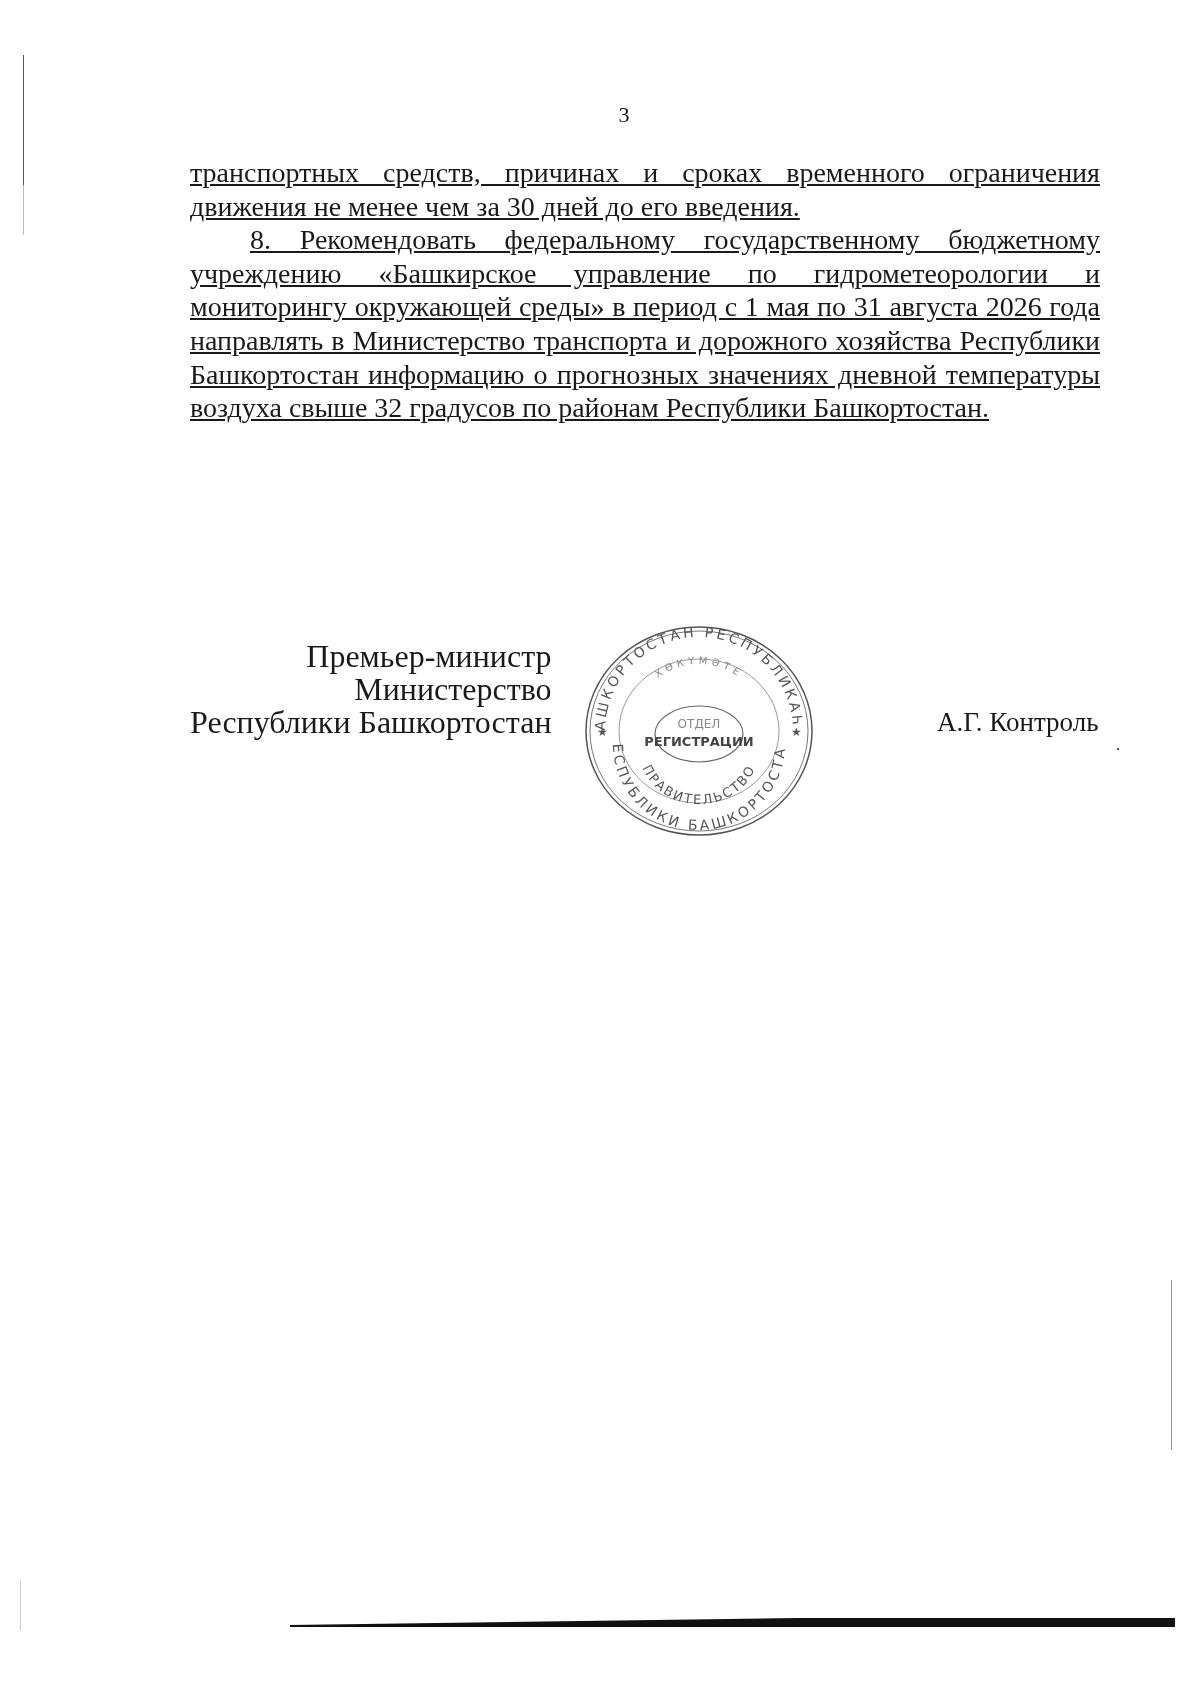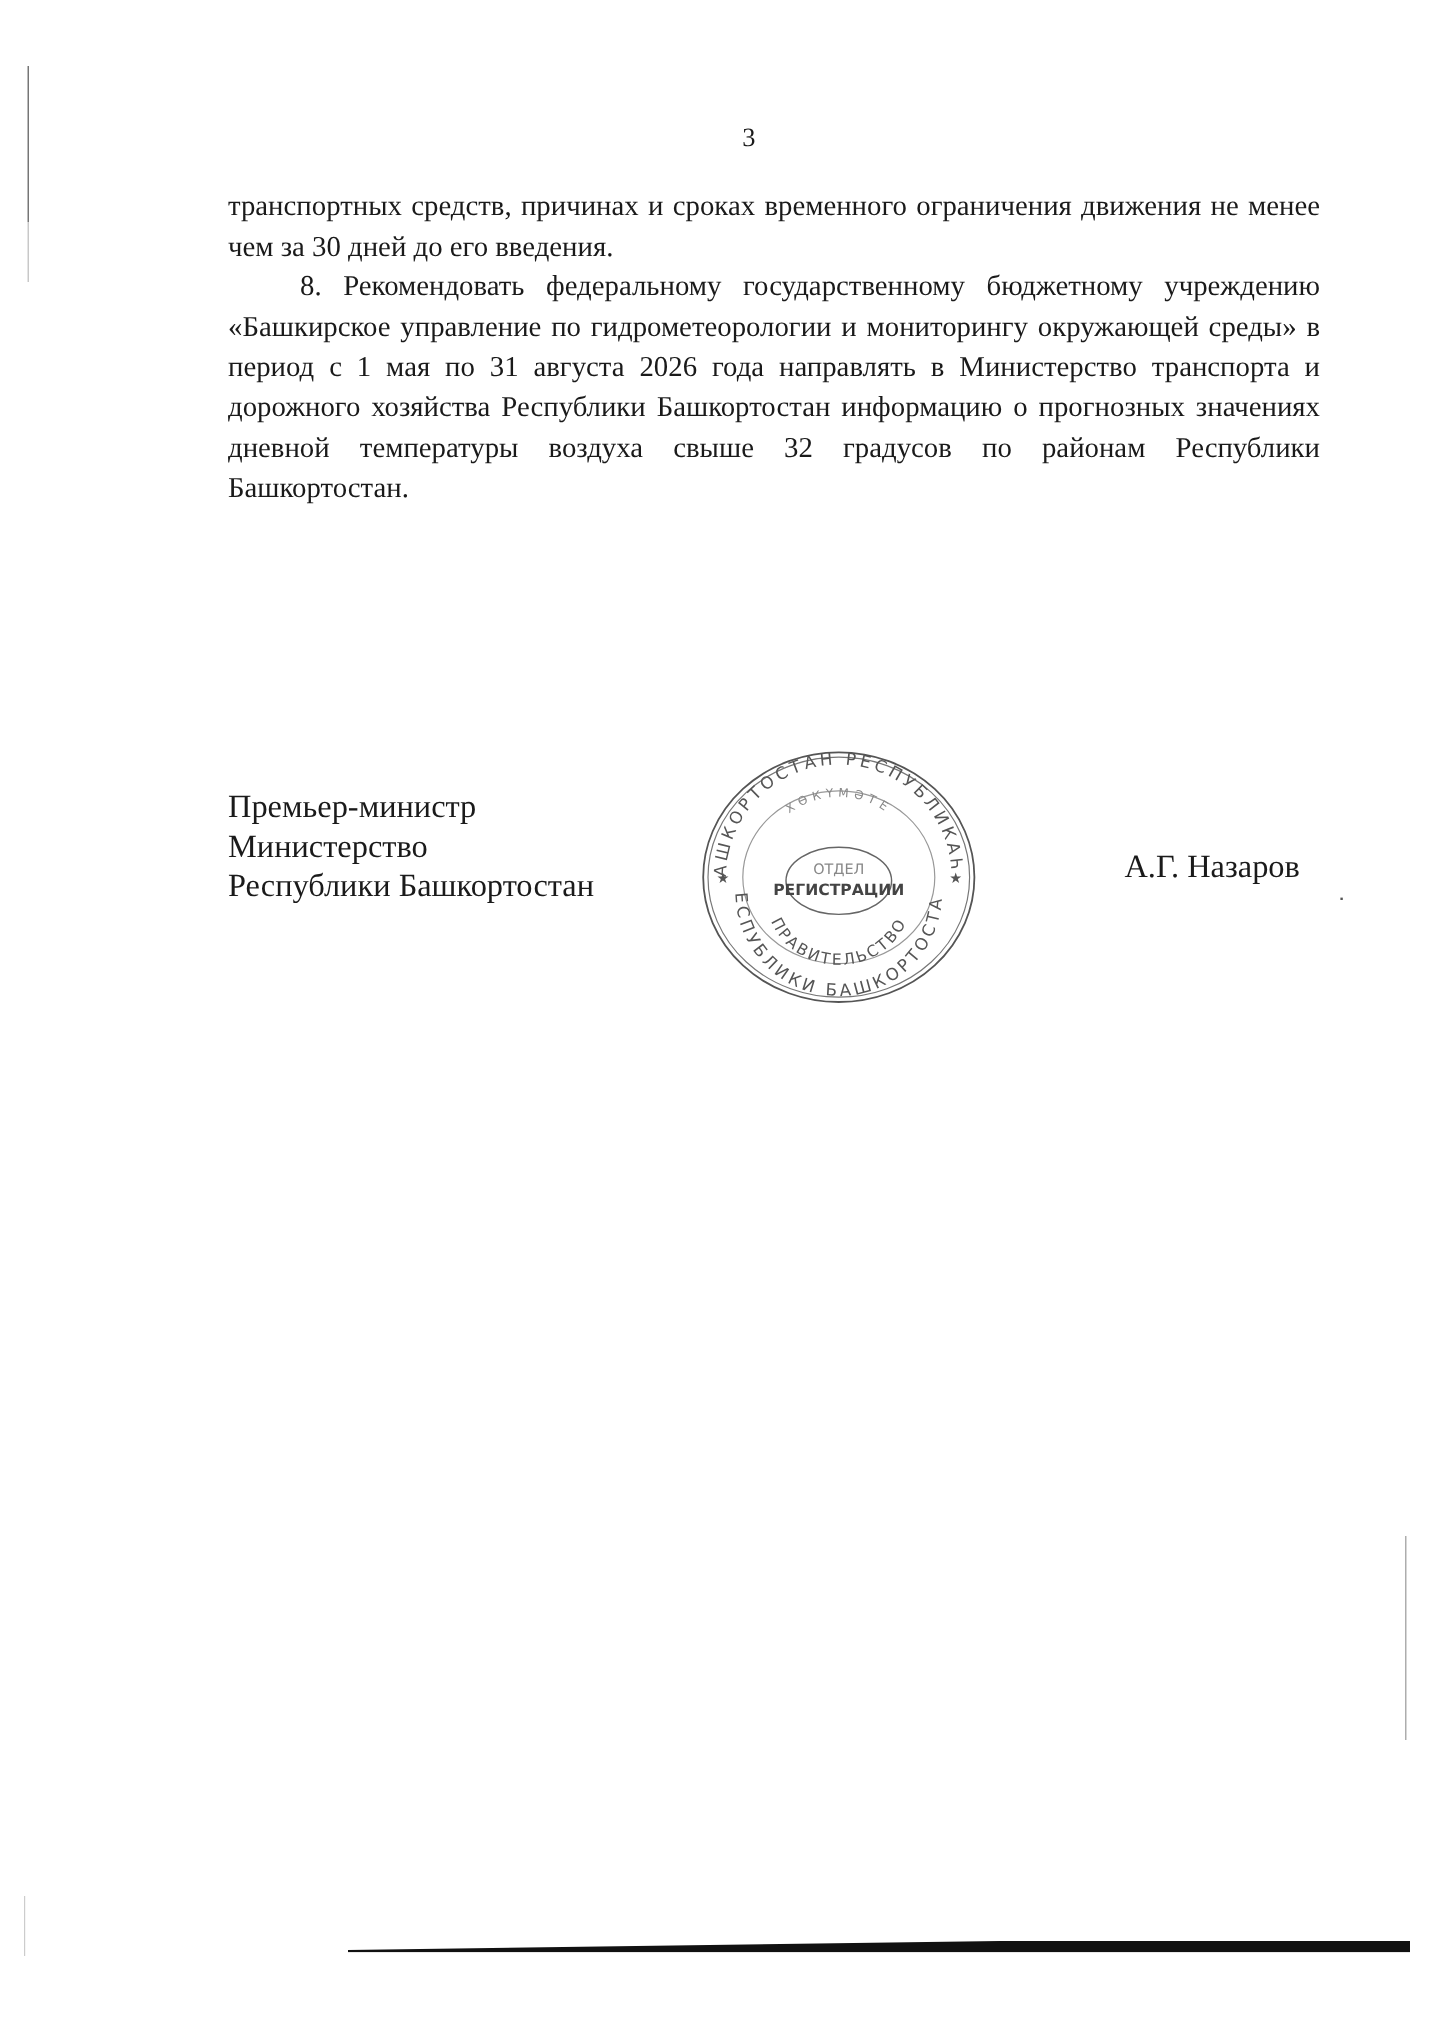--- a/index.html
+++ b/index.html
@@ -8,24 +8,24 @@
   .scan-line-left { position: absolute; left: 23px; top: 55px; width: 1px; height: 130px; background: #555; }
   .scan-line-left2 { position: absolute; left: 23px; top: 185px; width: 1px; height: 50px; background: #bbb; }
   .scan-line-right { position: absolute; left: 1171px; top: 1280px; width: 1px; height: 170px; background: #999; }
   .scan-line-left3 { position: absolute; left: 20px; top: 1580px; width: 1px; height: 50px; background: #ccc; }
   .bottom-bar { position: absolute; left: 290px; top: 1613px; width: 885px; height: 14px;
                 background: linear-gradient(to bottom, transparent 0%, transparent 35%, #111 35%, #111 100%);
                 clip-path: polygon(0 85%, 100% 0, 100% 100%, 0 100%); }
   .page-num { position: absolute; top: 102px; left: 0; width: 1200px; text-align: center;
               font-size: 22px; padding-left: 48px; box-sizing: border-box; }
   .body-text { position: absolute; left: 190px; top: 156px; width: 910px;
-               font-size: 24px; line-height: 33.6px; text-align: justify; }
+               font-size: 28px; line-height: 33.6px; text-align: justify; text-decoration: underline; }
   .body-text p { margin: 0; }
   .indent { text-indent: 60px; }
-  .sig-block { position: absolute; left: 190px; top: 656px; font-size: 27px; line-height: 33px; }
+  .sig-block { position: absolute; left: 190px; top: 640px; font-size: 32px; line-height: 33px; text-align: right; }
   .sig-block div { white-space: nowrap; }
   .sig-name { position: absolute; left: 937px; top: 707px; font-size: 27px; white-space: nowrap; }
   .stamp { position: absolute; left: 583px; top: 624px; width: 232px; height: 214px; }
   .dot { position: absolute; left: 1117px; top: 748px; width: 2px; height: 2px; background: #555; }
 </style>
 </head>
 <body>
 
 <div class="scan-line-left"></div>
 <div class="scan-line-left2"></div>
@@ -70,14 +70,14 @@
     <text font-family="DejaVu Sans, sans-serif" font-size="13" fill="#555" letter-spacing="2">
       <textPath href="#innerBot" startOffset="50%" text-anchor="middle">ПРАВИТЕЛЬСТВО</textPath>
     </text>
     <text x="14" y="112" font-size="12" fill="#555">★</text>
     <text x="208" y="112" font-size="12" fill="#555">★</text>
     <text x="116" y="104" text-anchor="middle" font-family="DejaVu Sans, sans-serif" font-size="12" fill="#888">ОТДЕЛ</text>
     <text x="116" y="122" text-anchor="middle" font-family="DejaVu Sans, sans-serif" font-size="13" font-weight="bold" fill="#444">РЕГИСТРАЦИИ</text>
   </svg>
 </div>
 
-<div class="sig-name">А.Г. Назаров</div>
+<div class="sig-name">А.Г. Контроль</div>
 <div class="dot"></div>
 
 </body></html>

